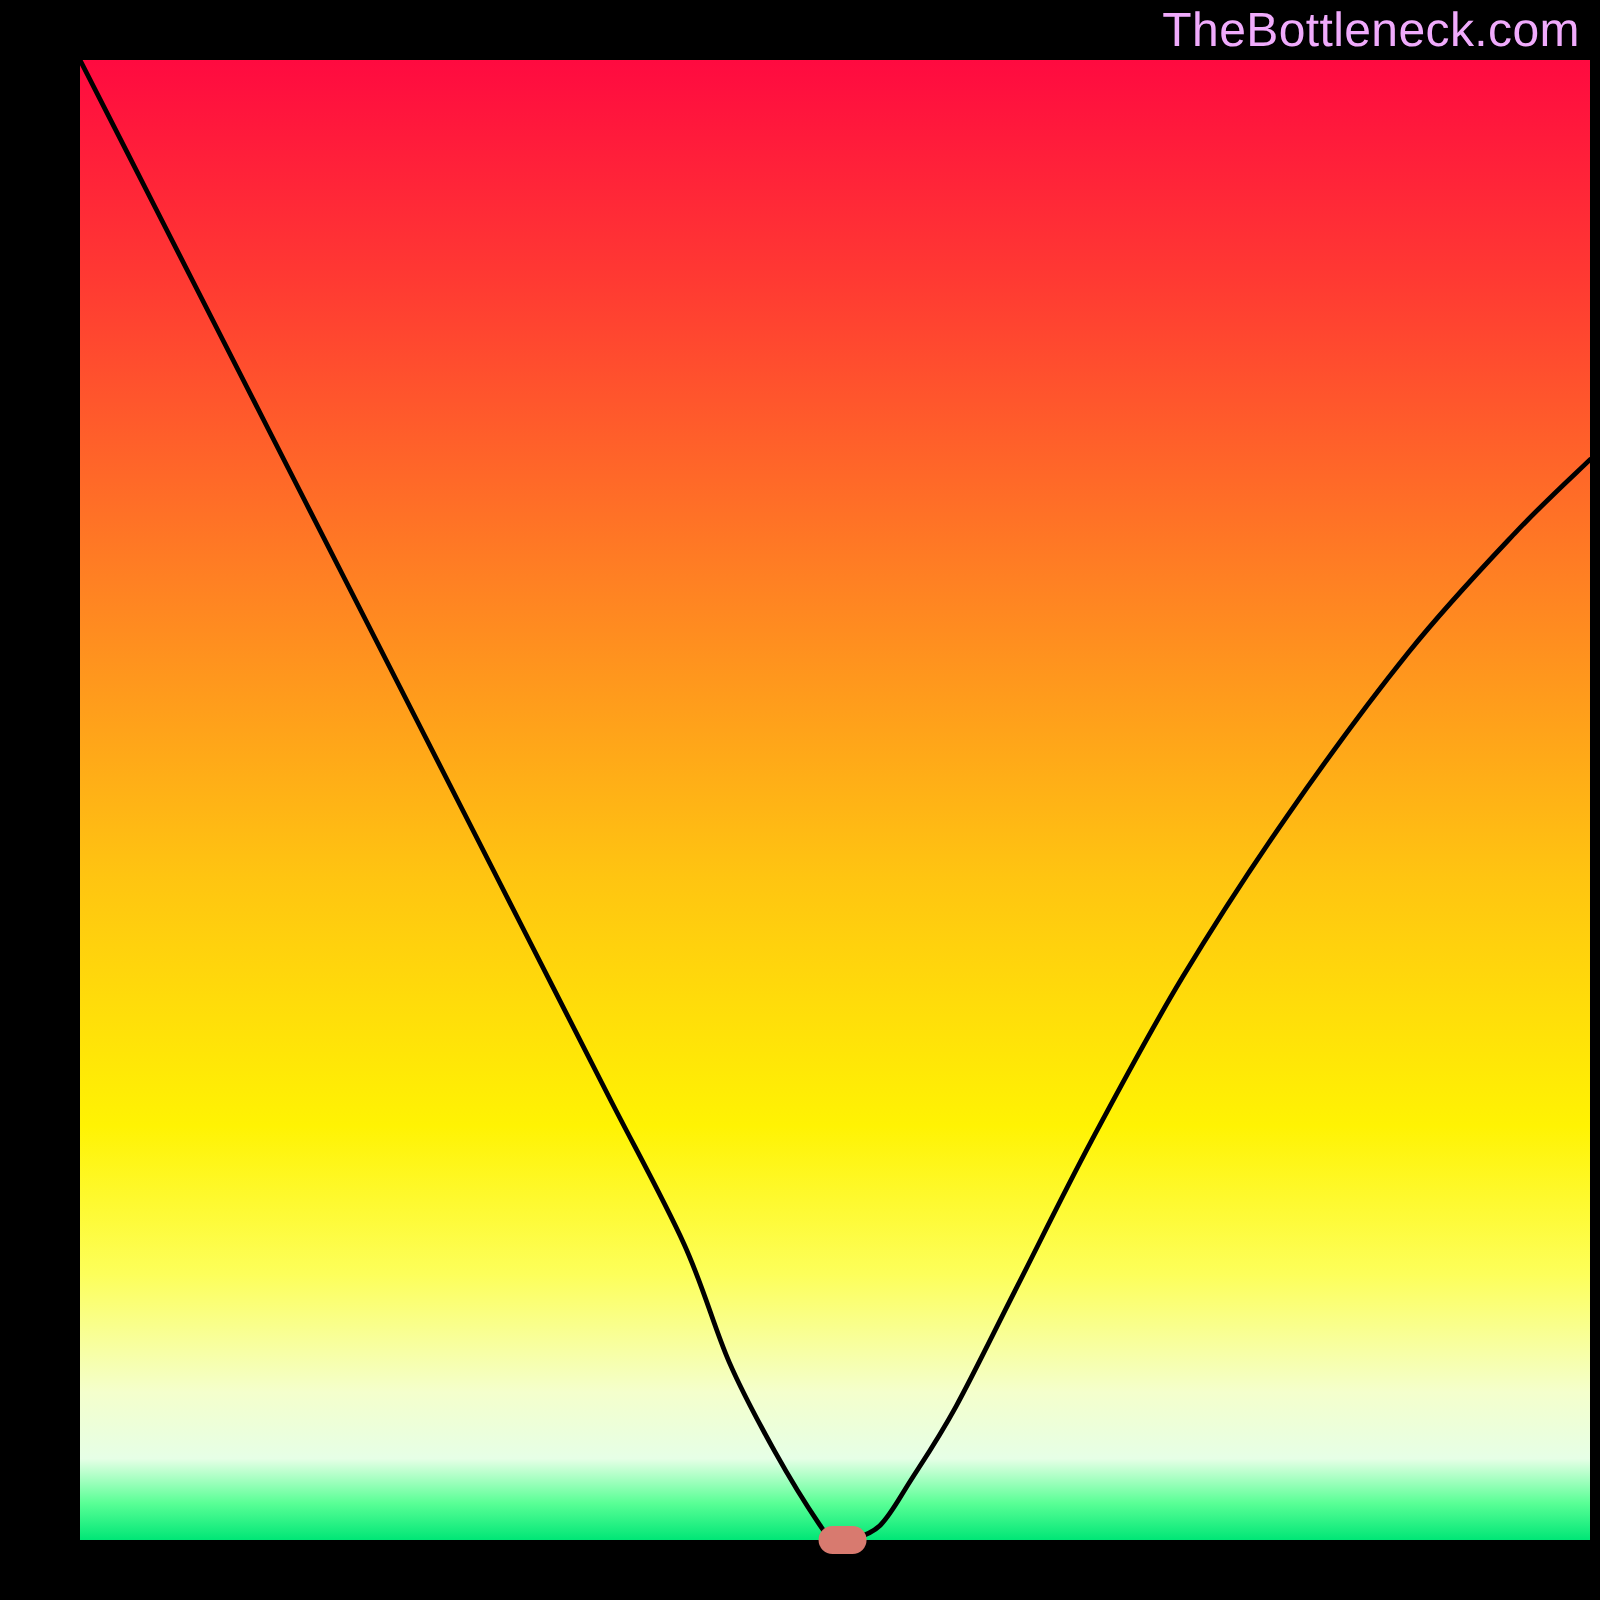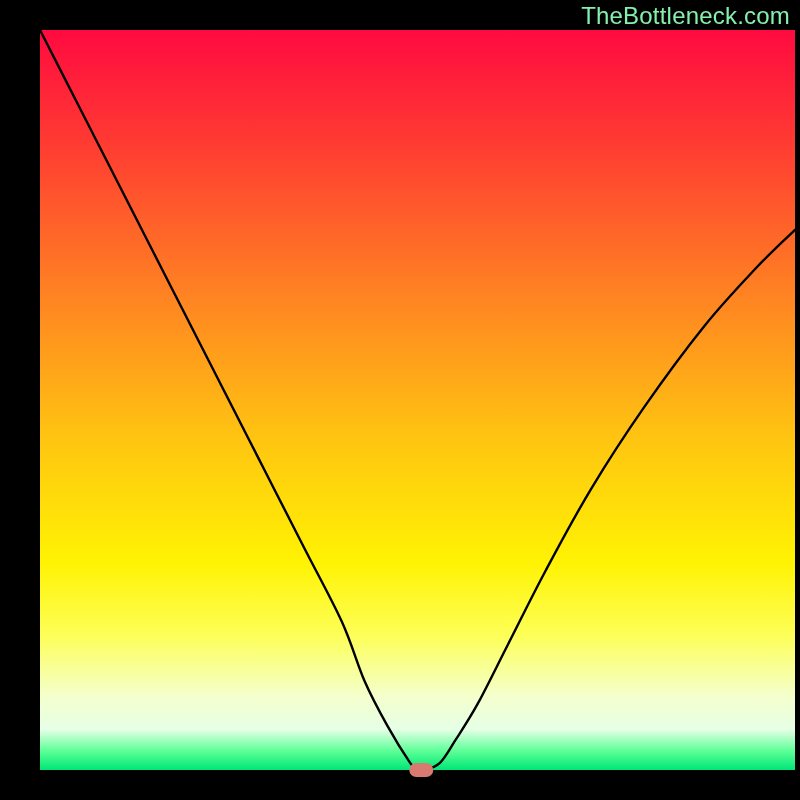--- a/index.html
+++ b/index.html
@@ -19,21 +19,21 @@
   }
   svg {
     position: absolute;
     top: 0;
     left: 0;
   }
   .watermark {
     position: absolute;
     top: 2px;
     right: 10px;
-    color: #86efac;
+    color: #f0abfc;
     font-size: 24px;
     font-weight: 500;
     letter-spacing: 0.2px;
     font-family: Arial, Helvetica, sans-serif;
   }
 </style>
 </head>
 <body>
 
 <div class="frame">

